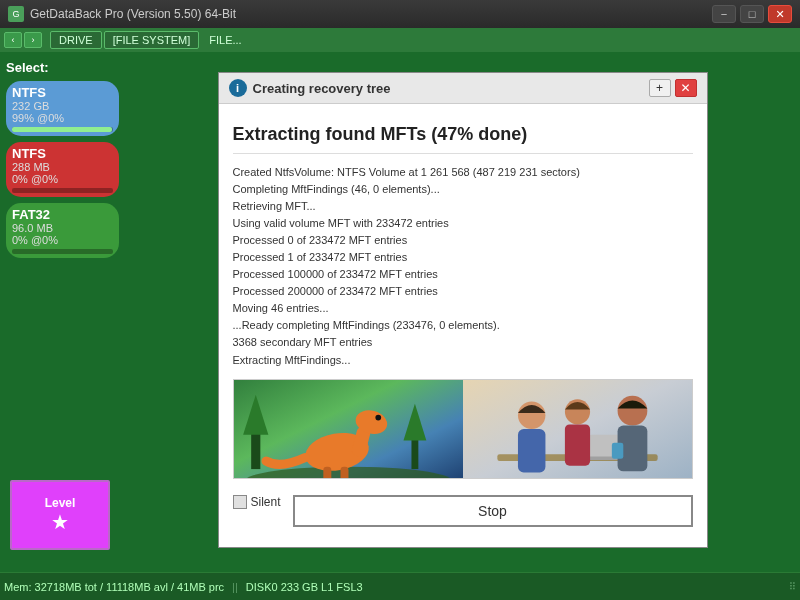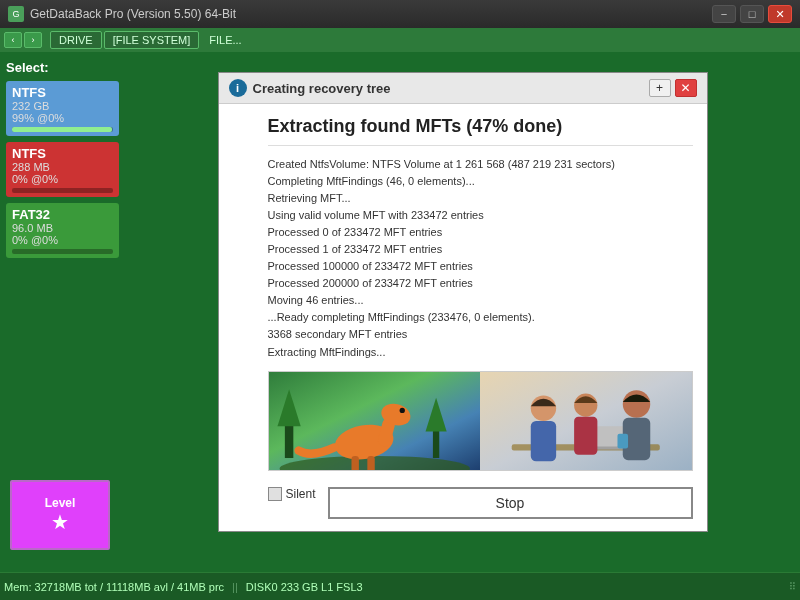--- a/index.html
+++ b/index.html
@@ -112,21 +112,21 @@
     }
     .select-label {
       font-size: 13px;
       font-weight: bold;
       margin-bottom: 6px;
       color: white;
     }
     .drive-item {
       margin-bottom: 6px;
       padding: 4px 6px;
-      border-radius: 3px;
+      border-radius: 15px;
       cursor: pointer;
     }
     .drive-item.ntfs-1 { background: #5b9bd5; }
     .drive-item.ntfs-2 { background: #cc3333; }
     .drive-item.fat32 { background: #3a9a3a; }
     .drive-name { font-size: 13px; font-weight: bold; color: white; }
     .drive-size { font-size: 11px; color: #ddd; }
     .drive-percent { font-size: 11px; color: #ddd; }
     .progress-bar-bg {
       height: 5px;
@@ -217,22 +217,21 @@
       border-radius: 2px;
       display: flex;
       align-items: center;
       justify-content: center;
       cursor: pointer;
       font-size: 12px;
     }
     .dlg-btn.close-btn { background: #e04040; color: white; border-color: #c03030; }
 
     .dialog-body {
-      padding: 12px 14px;
-      margin-left: 35px;
+      padding: 20px 14px;
     }
     .dialog-heading {
       font-size: 18px;
       font-weight: bold;
       color: #222;
       margin-bottom: 10px;
       padding-bottom: 8px;
       border-bottom: 1px solid #ddd;
     }
     .dialog-log {

